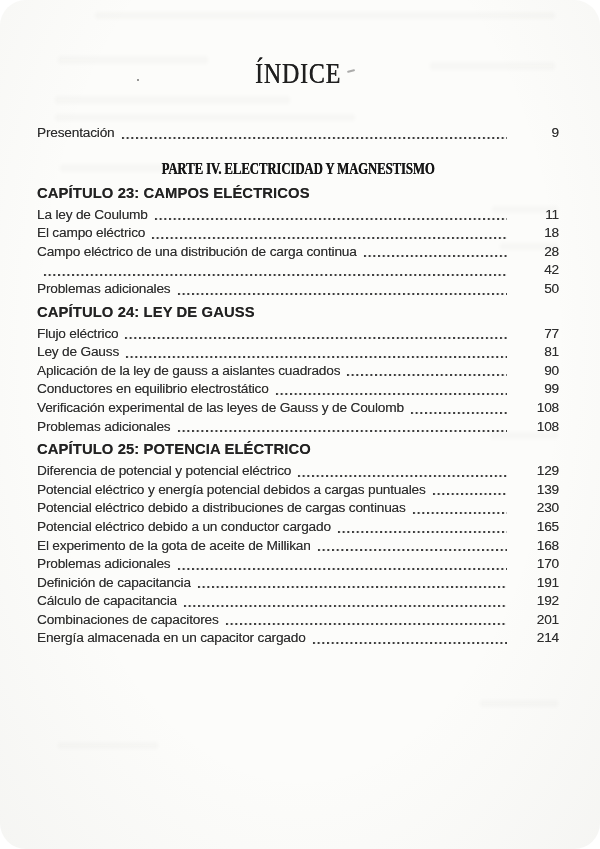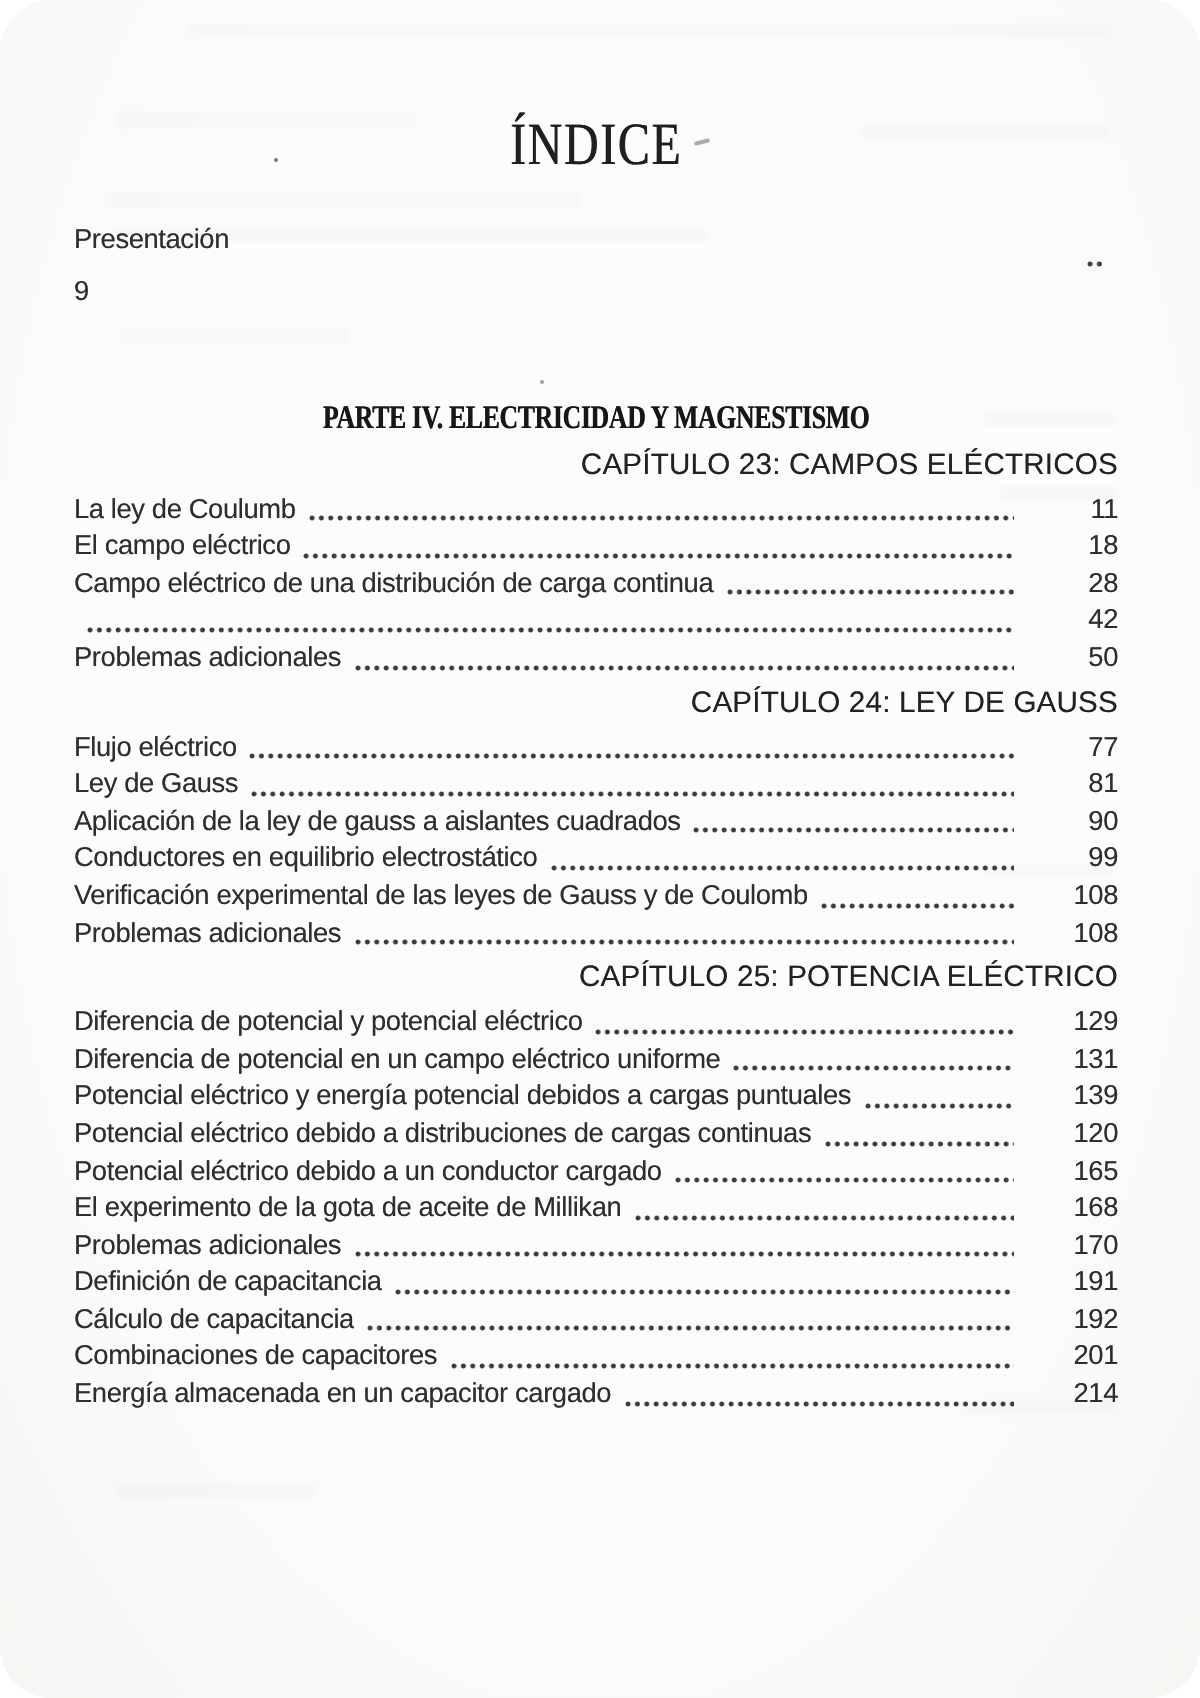--- a/index.html
+++ b/index.html
@@ -52,37 +52,37 @@
     margin:0 6px 3px 6px;
     background-image:radial-gradient(circle at 2px 2px, #3b3b3b 1.02px, rgba(0,0,0,0) 1.45px);
     background-size:4.7px 4px;
     background-repeat:repeat-x;
   }
   .toc-row .pagenum {
     flex:0 0 46px;
     text-align:right;
     white-space:nowrap;
   }
-  .front-row { margin-top:21px;flex-direction:column; }
+  .front-row { margin-top:34px; }
   .part-heading {
     margin:16px 0 6px 0;
     text-align:center;
     font-family:"Liberation Serif", serif;
     font-weight:bold;
     font-size:16.5px;
     line-height:19px;
     letter-spacing:-0.2px;
     color:#171717;
     transform:scaleX(0.78);
     text-shadow:0.3px 0 0 #1a1a1a;
   }
   .chapter-heading {
     margin:4px 0 3px 0;
-    text-align:right;
-    font-weight:normal;
+    text-align:left;
+    font-weight:bold;
     font-size:14.8px;
     line-height:19px;
     letter-spacing:0.1px;
     color:#222222;
     text-shadow:0 0 0.3px rgba(34,34,34,0.6);
   }
   
   .ghost {
     position:absolute;
     background:rgba(125,125,118,0.55);
@@ -201,33 +201,28 @@
           <span class="leader"></span>
           <span class="pagenum">108</span>
         </div>
         <h3 class="chapter-heading">CAPÍTULO 25: POTENCIA ELÉCTRICO</h3>
         <div class="toc-row">
           <span class="label">Diferencia de potencial y potencial eléctrico</span>
           <span class="leader"></span>
           <span class="pagenum">129</span>
         </div>
         <div class="toc-row">
-          <span class="label">Diferencia de potencial en un campo eléctrico uniforme</span>
-          <span class="leader"></span>
-          <span class="pagenum">131</span>
-        </div>
-        <div class="toc-row">
           <span class="label">Potencial eléctrico y energía potencial debidos a cargas puntuales</span>
           <span class="leader"></span>
           <span class="pagenum">139</span>
         </div>
         <div class="toc-row">
           <span class="label">Potencial eléctrico debido a distribuciones de cargas continuas</span>
           <span class="leader"></span>
-          <span class="pagenum">120</span>
+          <span class="pagenum">230</span>
         </div>
         <div class="toc-row">
           <span class="label">Potencial eléctrico debido a un conductor cargado</span>
           <span class="leader"></span>
           <span class="pagenum">165</span>
         </div>
         <div class="toc-row">
           <span class="label">El experimento de la gota de aceite de Millikan</span>
           <span class="leader"></span>
           <span class="pagenum">168</span>

